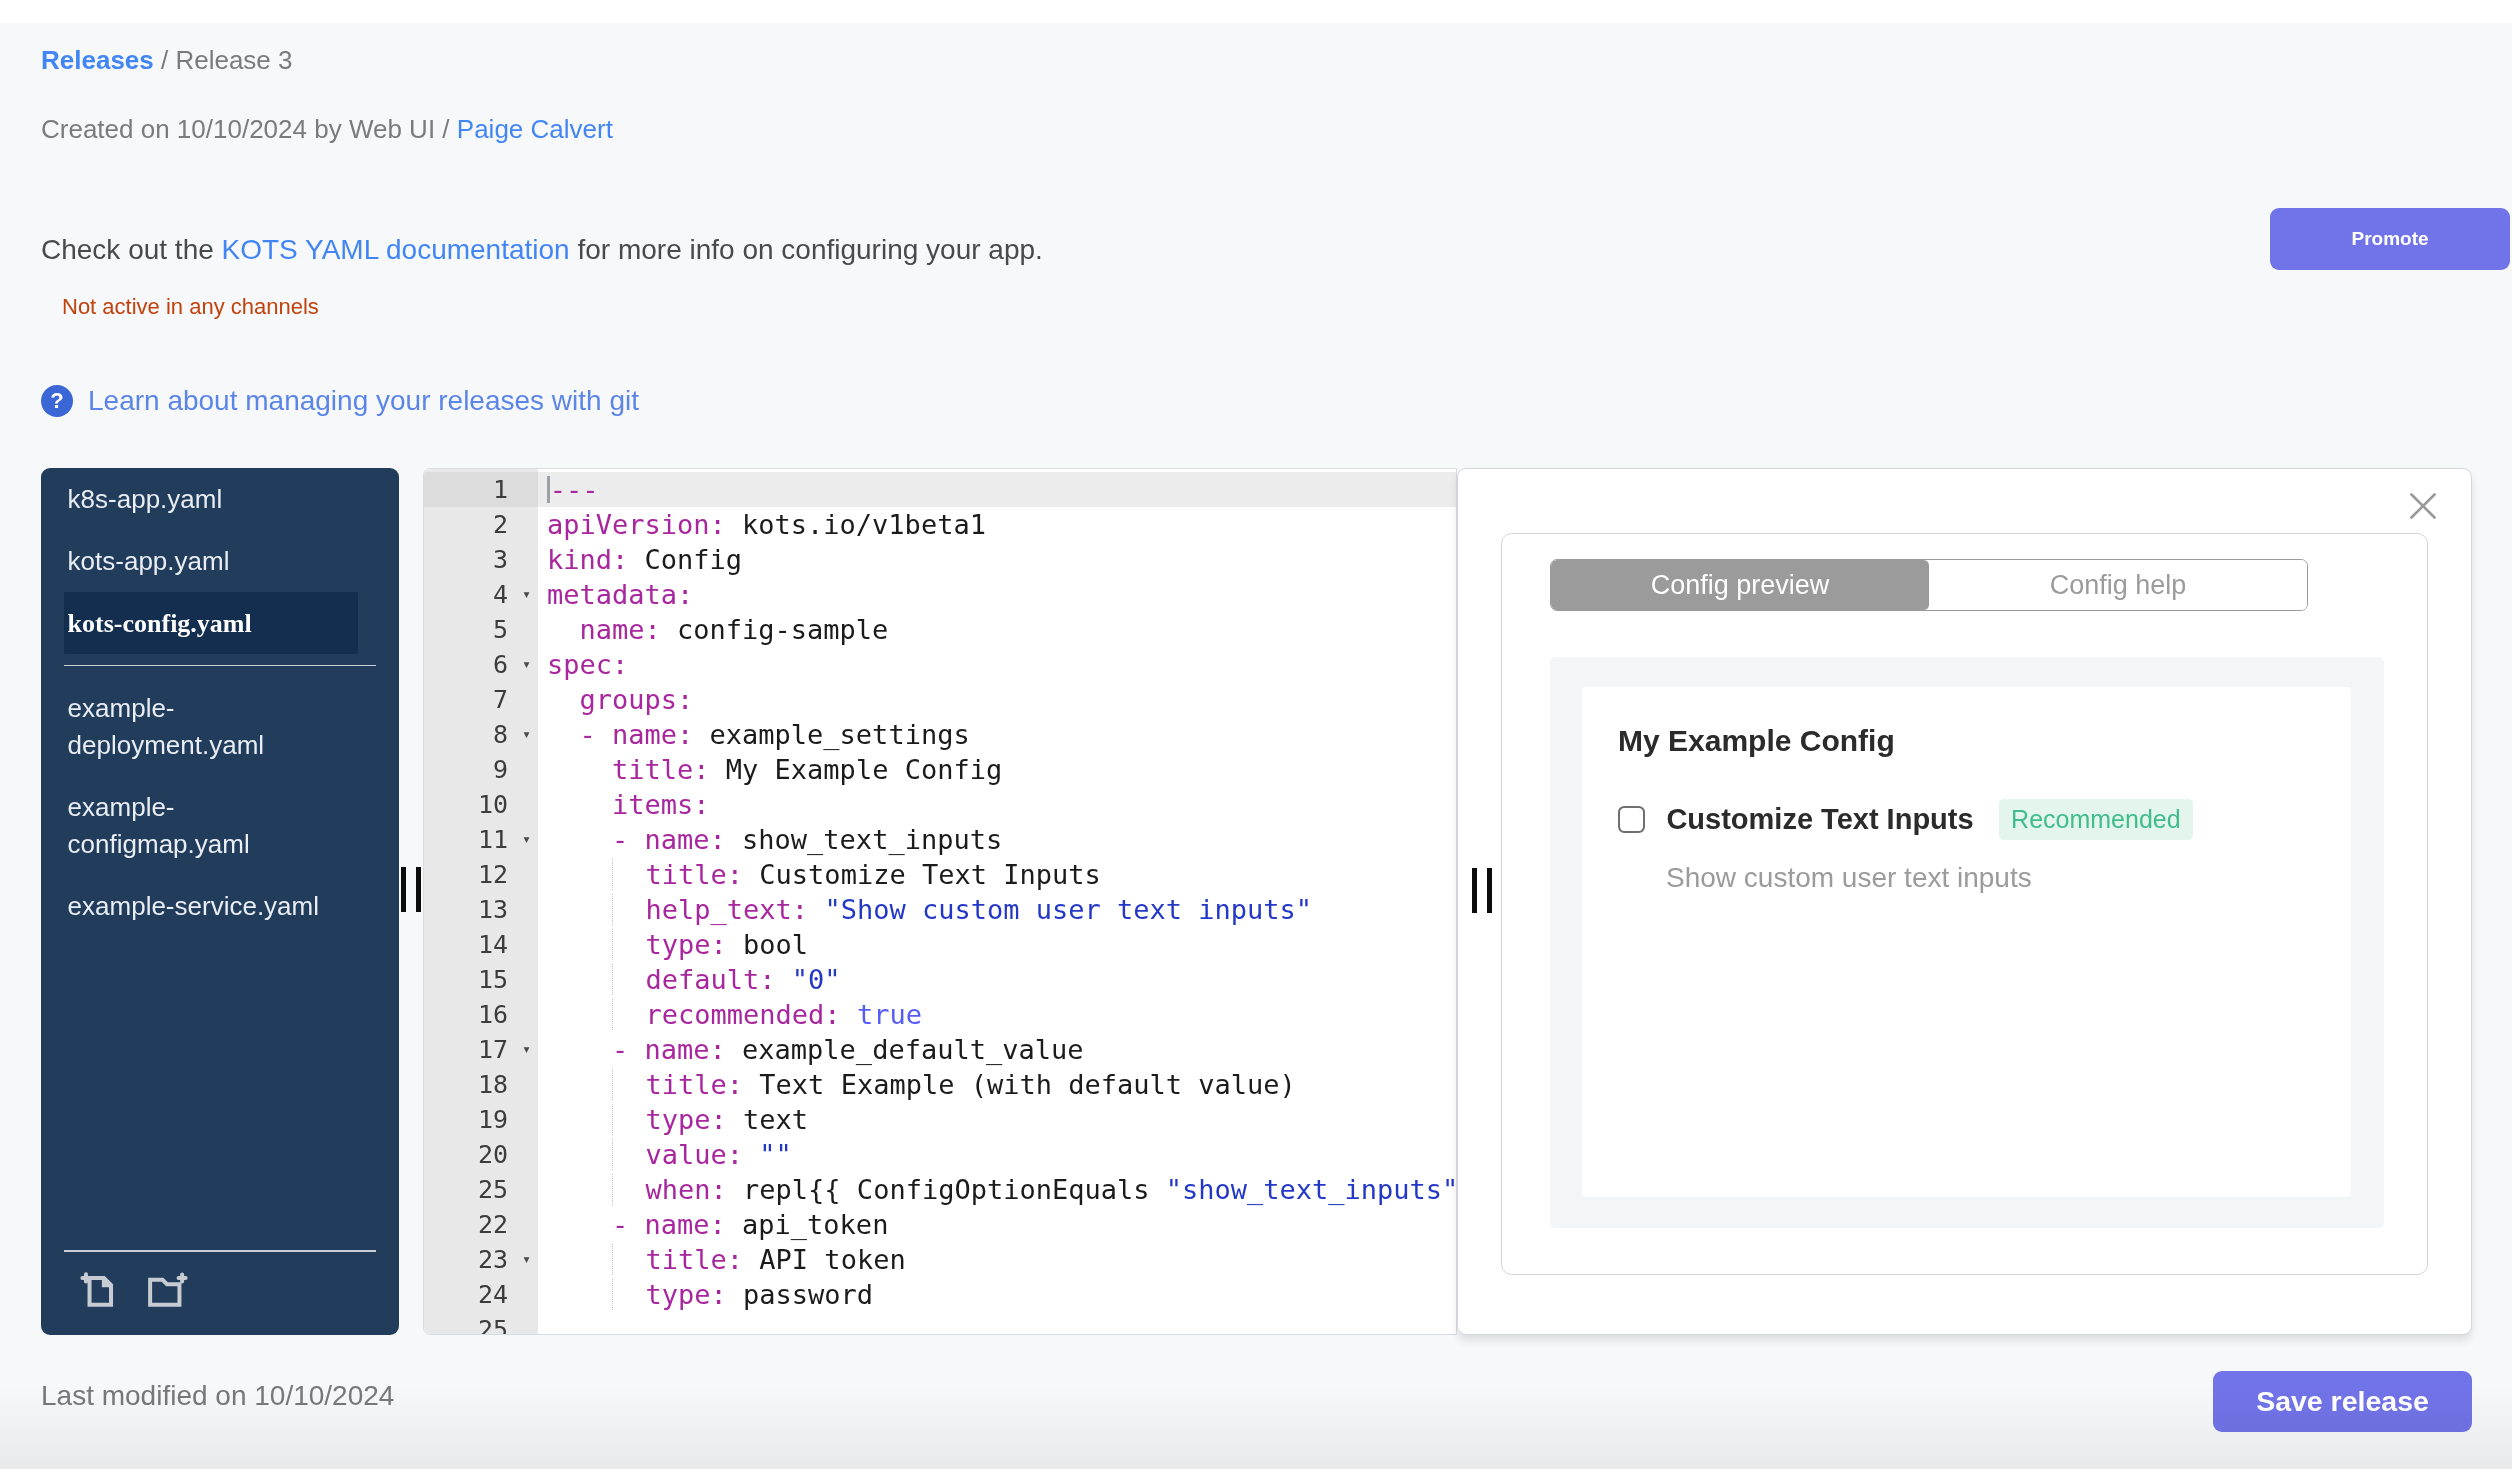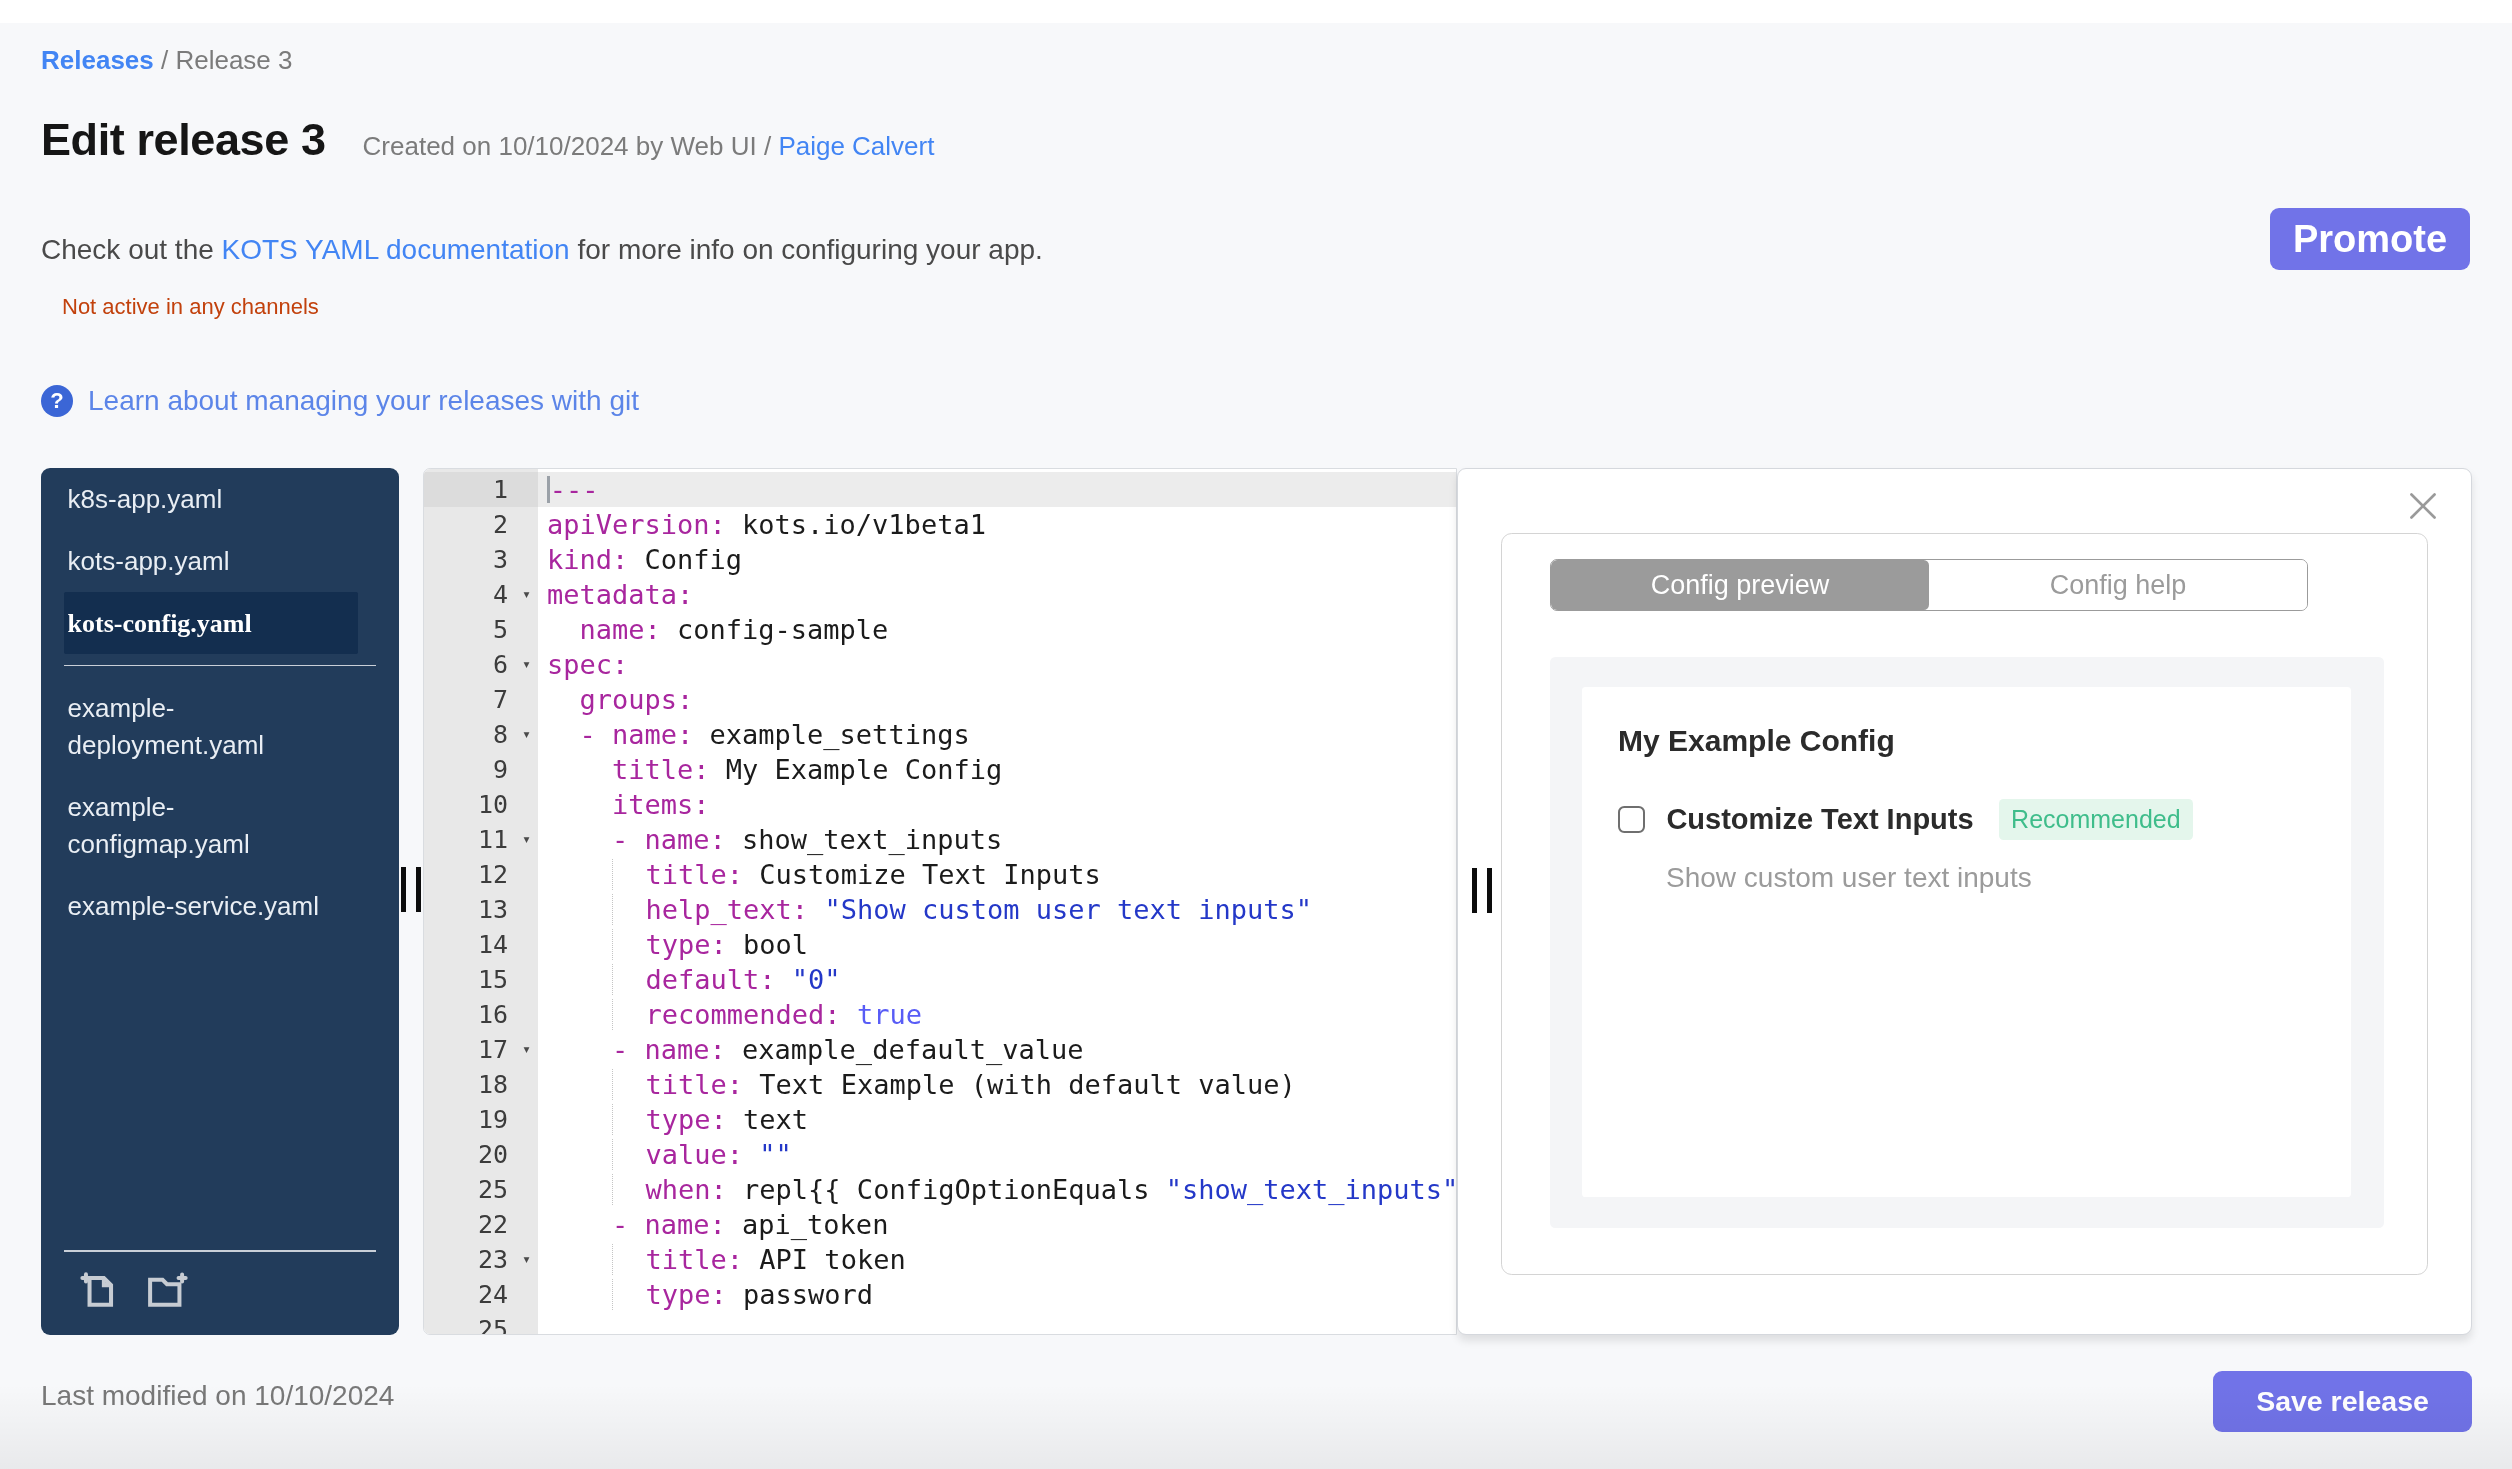--- a/index.html
+++ b/index.html
@@ -21,21 +21,21 @@
   .docs-line { position:absolute; left:41px; top:234px; font-size:28px; color:#4a4a4a; }
   .docs-line .doc-link { color:var(--link); }
   .channel-status { position:absolute; left:41px; top:294px; font-size:22px; color:#c2410c;margin-left:21px; }
   .git-row { position:absolute; left:41px; top:385px; display:flex; align-items:center; gap:15px; }
   .q-icon { width:32px; height:32px; border-radius:50%; background:#3b66d6; color:#fff;
     font-size:22px; font-weight:bold; display:flex; align-items:center; justify-content:center; }
   .git-link { font-size:28px; color:#5c85e8; }
 
   .btn { background:var(--accent); color:#fff; font-weight:bold; border:none; border-radius:9px;
     display:flex; align-items:center; justify-content:center; cursor:pointer; font-family:inherit; }
-  .promote-btn { position:absolute; left:2270px; top:208px; width:200px; height:62px; font-size:38px; }
+  .promote-btn { position:absolute; left:2270px; top:208px; width:240px; height:62px; font-size:19px; }
   .save-btn { position:absolute; left:2213px; top:1371px; width:259px; height:61px; font-size:28.5px; }
 
   
   .main-row { position:absolute; left:41px; top:468px; width:2430px; height:867px; }
 
   
   .sidebar { position:absolute; left:0; top:0; width:358px; height:867px; background:var(--sidebar-bg);
     border-radius:9px; color:#e9eef4; }
   .sb-item { margin:0 21.4px 0 23px; padding:12.5px 3.6px; font-size:26px; line-height:37px;
     max-width:294px; overflow-wrap:anywhere; cursor:pointer; border-radius:1.8px; }
@@ -101,21 +101,20 @@
 <body>
 
 <div class="stage">
   <div class="topband"></div>
 
   <div class="breadcrumb">
     <span class="bc-link">Releases</span><span> / </span><span>Release 3</span>
   </div>
 
   <div class="title-row">
-    <div class="page-title">Edit release 3</div>
     <div class="created-line">
       <span>Created on 10/10/2024 by Web UI / </span><span class="author">Paige Calvert</span>
     </div>
   </div>
 
   <div class="docs-line">
     <span>Check out the </span><span class="doc-link">KOTS YAML documentation</span><span> for more info on configuring your app.</span>
   </div>
 
   <button class="btn promote-btn">Promote</button>

